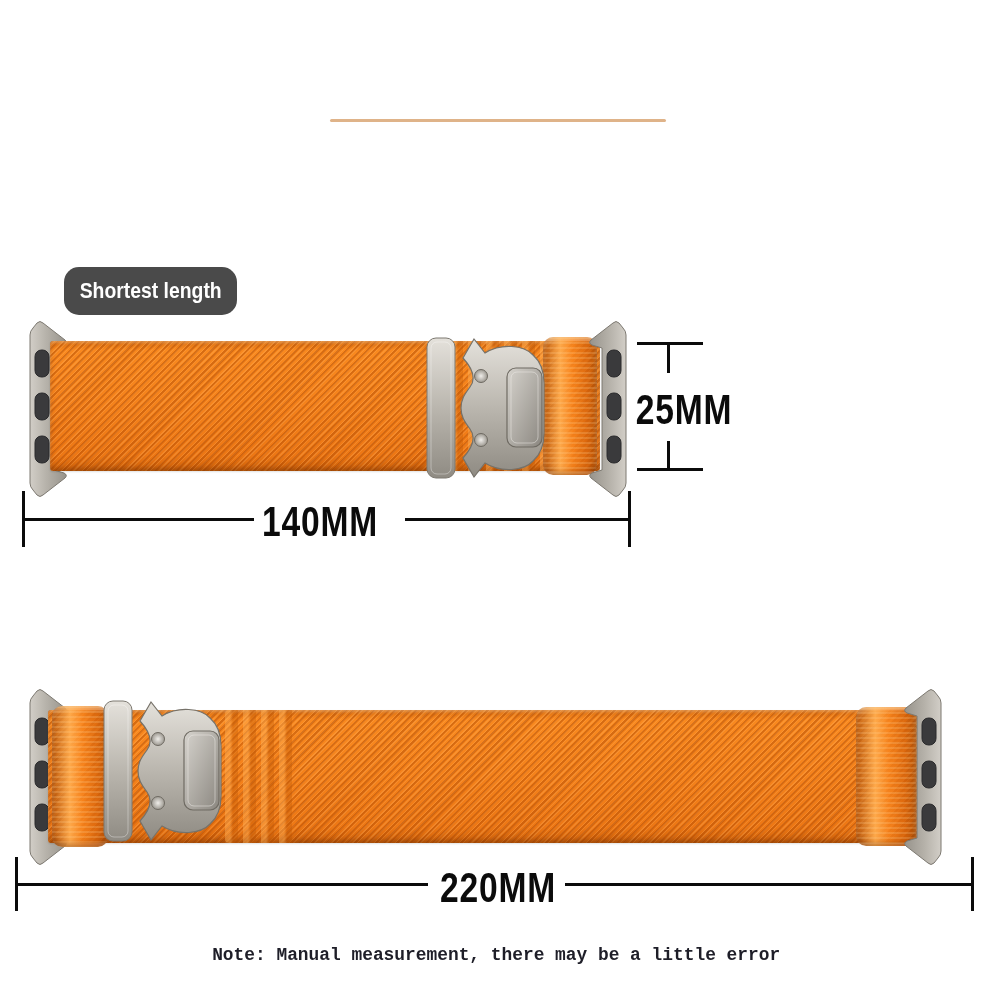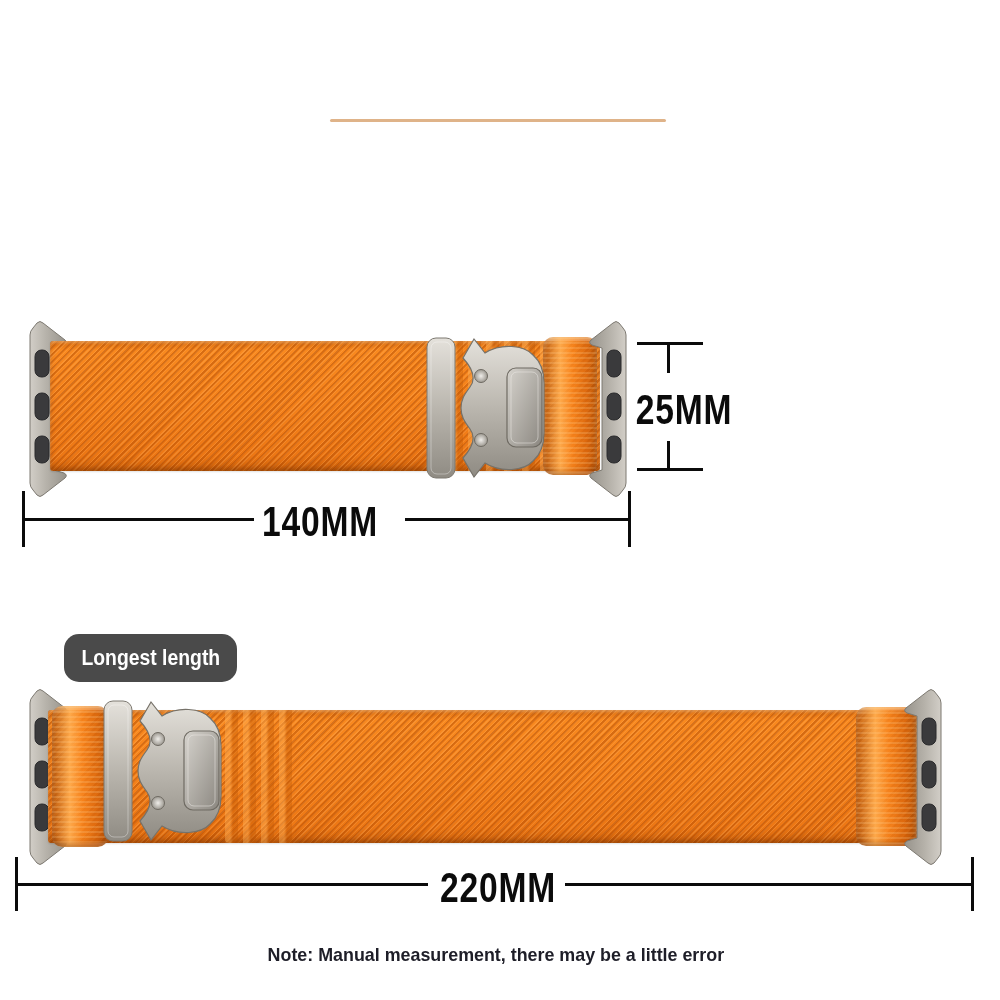--- a/index.html
+++ b/index.html
@@ -57,21 +57,21 @@
   
   .dline{position:absolute;background:var(--dim-line,#0b0b0b);}
   .dimtext{
     position:absolute;color:var(--dim-line,#0b0b0b);
     font-family:"Liberation Sans","DejaVu Sans",sans-serif;
     font-size:42px;font-weight:700;letter-spacing:1px;white-space:nowrap;
     transform:translate(-50%,-50%) scaleX(.8);
   }
   
   .note{
-    position:absolute;left:0;right:8px;top:944px;text-align:center;
+    position:absolute;left:0;right:8px;top:944px;text-align:center;font-family:Liberation Mono, monospace;
   }
   .note span{
     color:var(--note-color,#1e1e28);font-size:19px;font-weight:700;white-space:nowrap;
     transform:scaleX(.94);display:inline-block;
   }
 </style>
 </head>
 <body>
 
 <div class="canvas">
@@ -109,20 +109,23 @@
         <rect x="82" y="32" width="35" height="79" rx="9" fill="url(#metalD)" stroke="#6f6b63" stroke-width="1.2"></rect>
         <rect x="86" y="36" width="27" height="71" rx="6" fill="none" stroke="#efede9" stroke-opacity="0.5"></rect>
         <circle cx="56" cy="40" r="6.5" fill="url(#rivet)" stroke="#6f6b63"></circle>
         <circle cx="56" cy="104" r="6.5" fill="url(#rivet)" stroke="#6f6b63"></circle>
       </symbol>
     </defs>
   </svg>
 
   <div class="banner-shadow"></div>
 
+  <div class="badge" style="top:267px">
+    <span>Shortest length</span>
+  </div>
 
   <svg class="metal-part" style="left:24px;top:320px" width="44" height="178">
       <use href="#sym-adapter"></use>
     </svg>
   <div class="band" style="left:50px;top:341px;width:550px;height:130px"></div>
   <div class="gather" style="left:450px;top:341px;width:100px;height:130px"></div>
   <div class="fold" style="left:543px;top:337px;width:54px;height:138px"></div>
   <svg class="metal-part mirrored" style="left:588px;top:320px" width="44" height="178">
       <use href="#sym-adapter"></use>
     </svg>
@@ -135,23 +138,20 @@
   <div class="dimtext" style="left:684px;top:410px">25MM</div>
   <div class="dline" style="left:667px;top:441px;width:3px;height:30px"></div>
   <div class="dline" style="left:637px;top:468px;width:66px;height:3px"></div>
 
   <div class="dline" style="left:22px;top:491px;width:3px;height:56px"></div>
   <div class="dline" style="left:22px;top:518px;width:232px;height:3px"></div>
   <div class="dimtext" style="left:320px;top:522px">140MM</div>
   <div class="dline" style="left:405px;top:518px;width:226px;height:3px"></div>
   <div class="dline" style="left:628px;top:491px;width:3px;height:56px"></div>
 
-  <div class="badge" style="top:634px">
-    <span>Longest length</span>
-  </div>
 
   <svg class="metal-part" style="left:24px;top:688px" width="44" height="178">
       <use href="#sym-adapter"></use>
     </svg>
   <div class="band" style="left:48px;top:710px;width:869px;height:133px"></div>
   <div class="fold" style="left:52px;top:706px;width:56px;height:141px"></div>
   <div class="gather" style="left:225px;top:710px;width:70px;height:133px"></div>
   <div class="fold" style="left:856px;top:707px;width:60px;height:139px"></div>
   <svg class="metal-part mirrored" style="left:903px;top:688px" width="44" height="178">
       <use href="#sym-adapter"></use>

